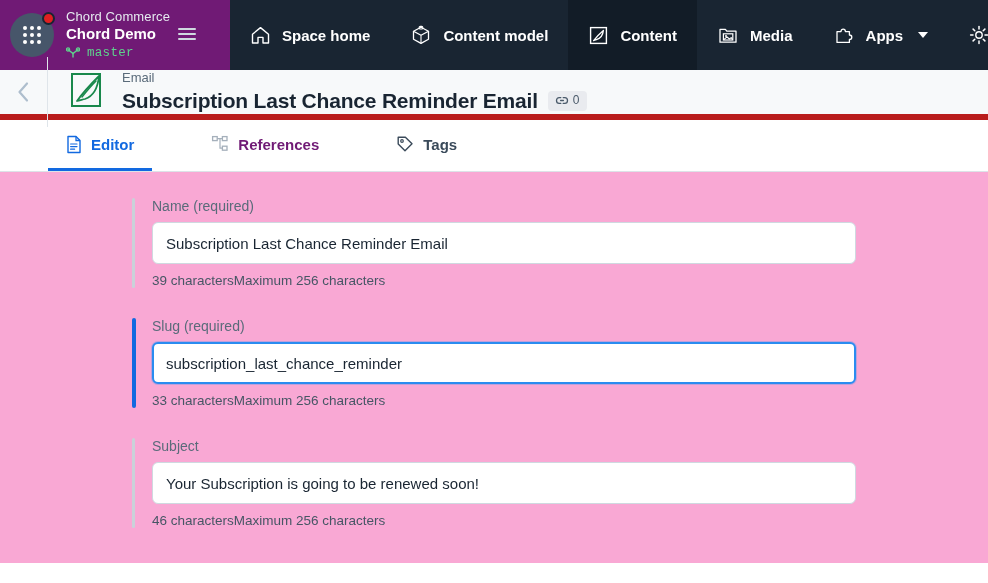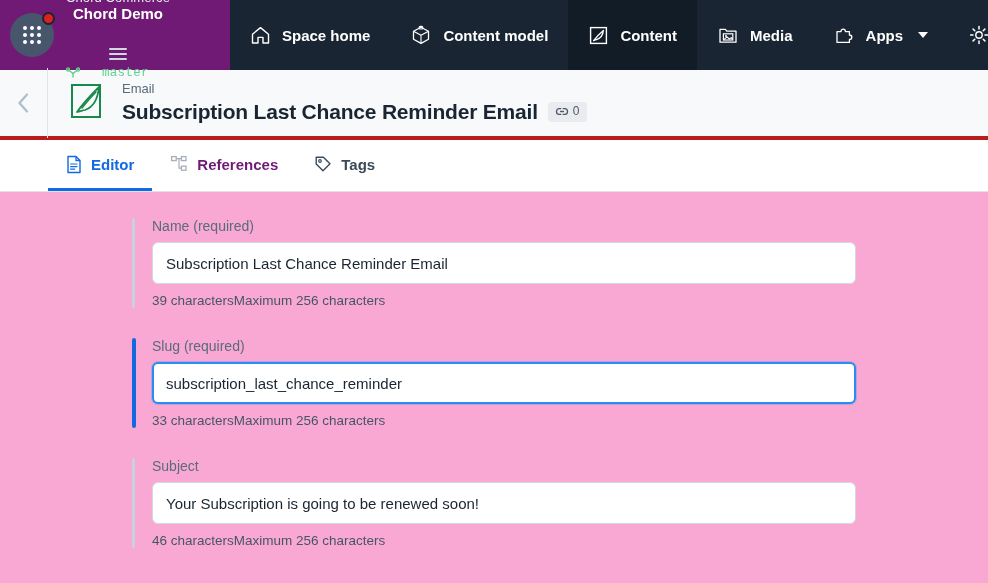--- a/index.html
+++ b/index.html
@@ -41,25 +41,25 @@
     gap: 3px;
   }
   .dot-grid i { display: block; width: 4px; height: 4px; background: #fff; border-radius: 50%; }
   .notif-dot {
     position: absolute; top: -1px; right: -1px;
     width: 13px; height: 13px; border-radius: 50%;
     background: #e02020; border: 2px solid #192532;
   }
   .brand-text { margin-left: 12px; line-height: 1.18; }
   .brand-org { font-size: 13px; color: #e6ebf0; font-weight: 400; letter-spacing: .1px; }
-  .brand-row { display: flex; align-items: center; gap: 22px; flex-direction: column; }
+  .brand-row { display: flex; align-items: center; gap: 22px; }
   .brand-space { font-size: 15px; color: #ffffff; font-weight: 700; }
   .hamburger { display: flex; flex-direction: column; gap: 3px; cursor: pointer; padding: 3px 0; }
   .hamburger span { display: block; width: 18px; height: 2px; background: #cfd9e0; border-radius: 1px; }
-  .branch-row { display: flex; align-items: center; gap: 22px; margin-top: 3px; text-align: right; }
+  .branch-row { display: flex; align-items: center; gap: 7px; margin-top: 3px; text-align: right; }
   .branch-name {
     font-family: "Liberation Mono", monospace;
     font-size: 12.5px; color: #5fd38d; letter-spacing: .3px;
   }
 
   .nav-items { display: flex; align-items: stretch; flex: 1; }
   .nav-item {
     display: flex; align-items: center; gap: 11px;
     padding: 10px 20px;
     color: #ffffff; font-size: 15px; font-weight: 700;
@@ -69,23 +69,23 @@
   .nav-item svg { display: block; flex: 0 0 auto; }
   .caret {
     width: 0; height: 0; margin-left: 4px;
     border-left: 5px solid transparent;
     border-right: 5px solid transparent;
     border-top: 6px solid #ffffff;
   }
 
   
   .entry-header {
-    height: 70px;
+    height: 50px;
     background: #f7f9fa;
-    border-bottom: 4px solid #b91c1c;
+    border-bottom: 6px solid #b91c1c;
     display: flex; align-items: center;
   }
   .back-btn {
     width: 48px; height: 70px;
     display: flex; align-items: center; justify-content: center;
     cursor: pointer;
     border-right: 1px solid #dfe5ea;
   }
   .ct-icon { margin: 0 16px 0 20px; flex: 0 0 auto; }
   .entry-meta { line-height: 1.15; }
@@ -100,20 +100,21 @@
     cursor: pointer;
   }
 
   
   .tabs {
     height: 52px;
     display: flex; align-items: stretch;
     padding-left: 48px;
     border-bottom: 1px solid #dde3e8;
     background: #fff;
+    gap: 41px;
   }
   .tab {
     display: flex; align-items: center; gap: 9px;
     padding: 0 18px;
     font-size: 15px; font-weight: 700;
     color: #701a75;
     cursor: pointer;
     border-bottom: 3px solid transparent;
   }
   .tab.active { color: #1269e0; border-bottom-color: #1269e0; }

